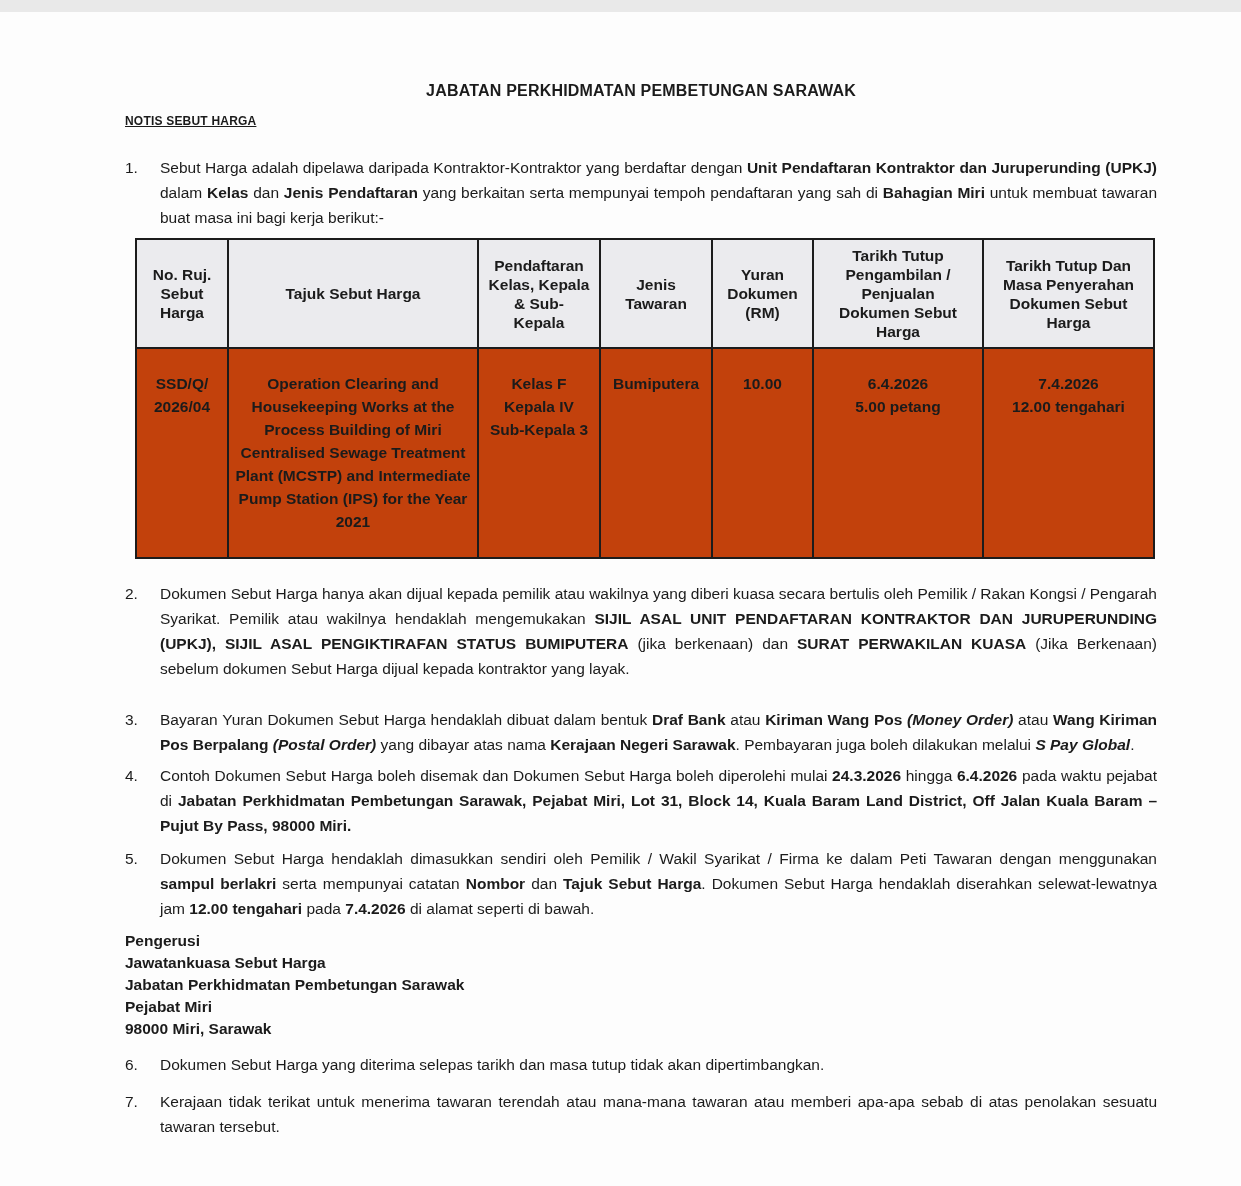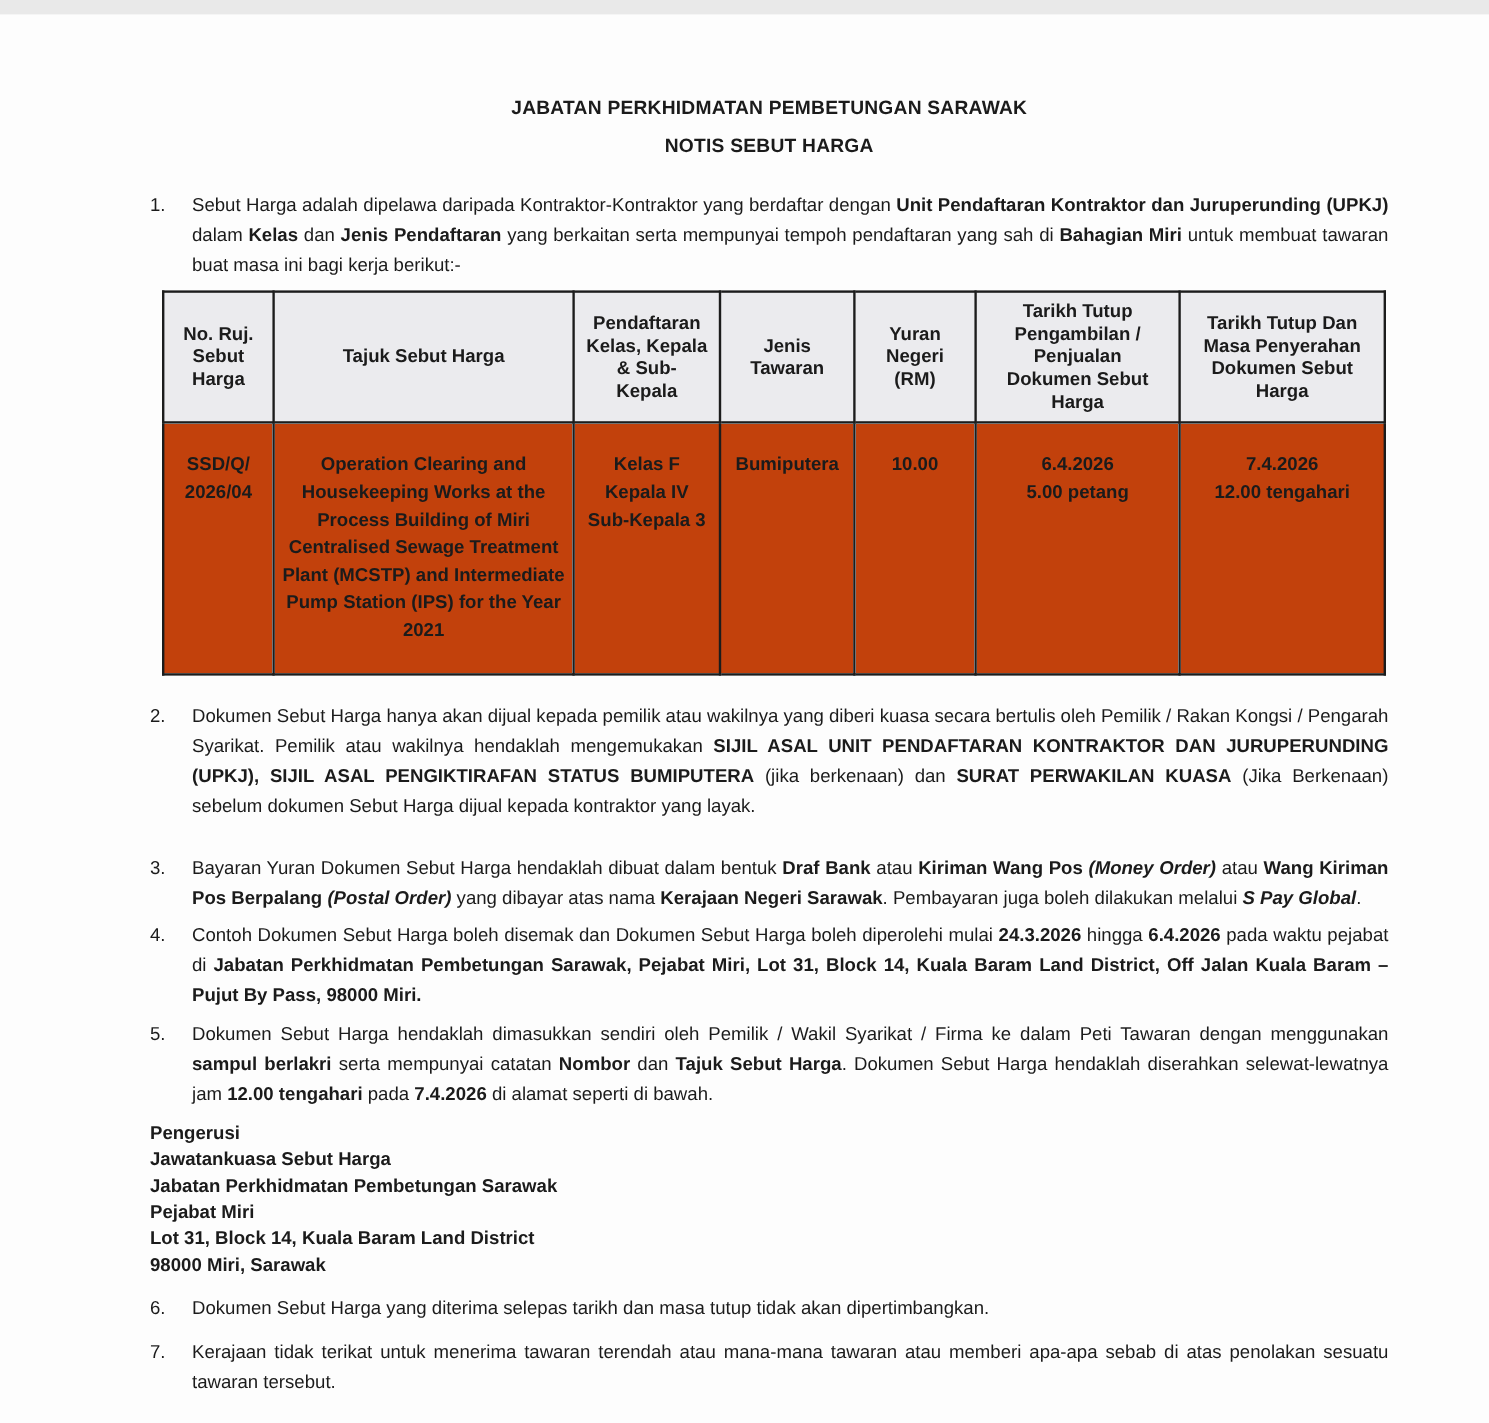--- a/index.html
+++ b/index.html
@@ -3,21 +3,21 @@
 <meta charset="utf-8">
 <style>
   html,body { margin:0; padding:0; background:#e9e9e9; }
   .page {
     width:1241px; height:1186px; margin:12px auto; background:#fdfdfd;
     box-sizing:border-box; padding:70px 84px 0 125px; overflow:hidden;
     font-family:"Liberation Sans", sans-serif; color:#1b1b1b;
     -webkit-font-smoothing:antialiased;
   }
   .doc-title { text-align:center; font-weight:bold; font-size:16px; letter-spacing:.2px; }
-  .doc-subtitle { text-align:center; font-weight:bold; font-size:16px; margin-top:14px; letter-spacing:.2px; }
+  .doc-subtitle { text-align:left; font-weight:bold; font-size:12px; margin-top:14px; letter-spacing:.2px;text-decoration:underline; }
 
   .para { display:flex; font-size:15.5px; line-height:25px; }
   .para .num { flex:0 0 35px; }
   .para .ptext { flex:1; text-align:justify; }
   .b { font-weight:bold; }
   .i { font-style:italic; }
 
   .p1 { margin-top:27px; }
   .p2 { margin-top:22px; }
   .p3 { margin-top:26px; }
@@ -75,21 +75,21 @@
 Sebut
 Harga</th>
         <th>Tajuk Sebut Harga</th>
         <th>Pendaftaran
 Kelas, Kepala
 &amp; Sub-
 Kepala</th>
         <th>Jenis
 Tawaran</th>
         <th>Yuran
-Negeri
+Dokumen
 (RM)</th>
         <th>Tarikh Tutup
 Pengambilan /
 Penjualan
 Dokumen Sebut
 Harga</th>
         <th>Tarikh Tutup Dan
 Masa Penyerahan
 Dokumen Sebut
 Harga</th>
@@ -131,21 +131,20 @@
   <div class="para p5">
     <span class="num">5.</span>
     <div class="ptext"><span>Dokumen Sebut Harga hendaklah dimasukkan sendiri oleh Pemilik / Wakil Syarikat / Firma ke dalam Peti Tawaran dengan menggunakan </span><span class="b">sampul berlakri</span><span> serta mempunyai catatan </span><span class="b">Nombor</span><span> dan </span><span class="b">Tajuk Sebut Harga</span><span>. Dokumen Sebut Harga hendaklah diserahkan selewat-lewatnya jam </span><span class="b">12.00 tengahari</span><span> pada </span><span class="b">7.4.2026</span><span> di alamat seperti di bawah.</span></div>
   </div>
 
   <div class="address">
     <div>Pengerusi</div>
     <div>Jawatankuasa Sebut Harga</div>
     <div>Jabatan Perkhidmatan Pembetungan Sarawak</div>
     <div>Pejabat Miri</div>
-    <div>Lot 31, Block 14, Kuala Baram Land District</div>
     <div>98000 Miri, Sarawak</div>
   </div>
 
   <div class="para p6">
     <span class="num">6.</span>
     <div class="ptext"><span>Dokumen Sebut Harga yang diterima selepas tarikh dan masa tutup tidak akan dipertimbangkan.</span></div>
   </div>
 
   <div class="para p7">
     <span class="num">7.</span>

